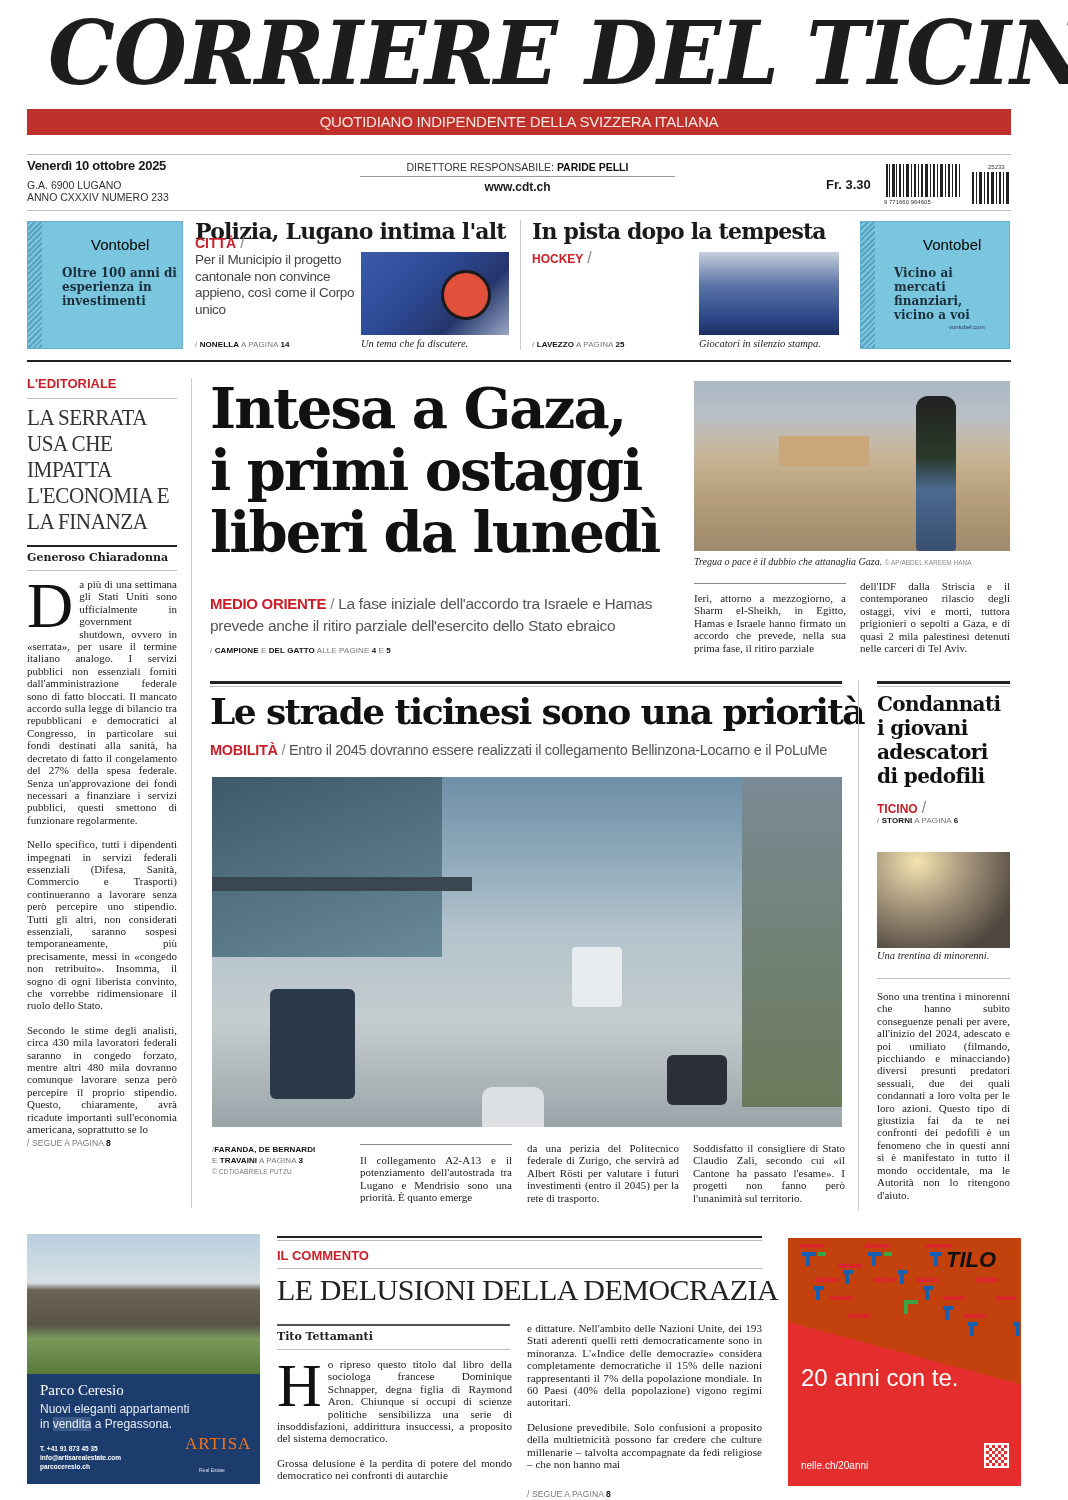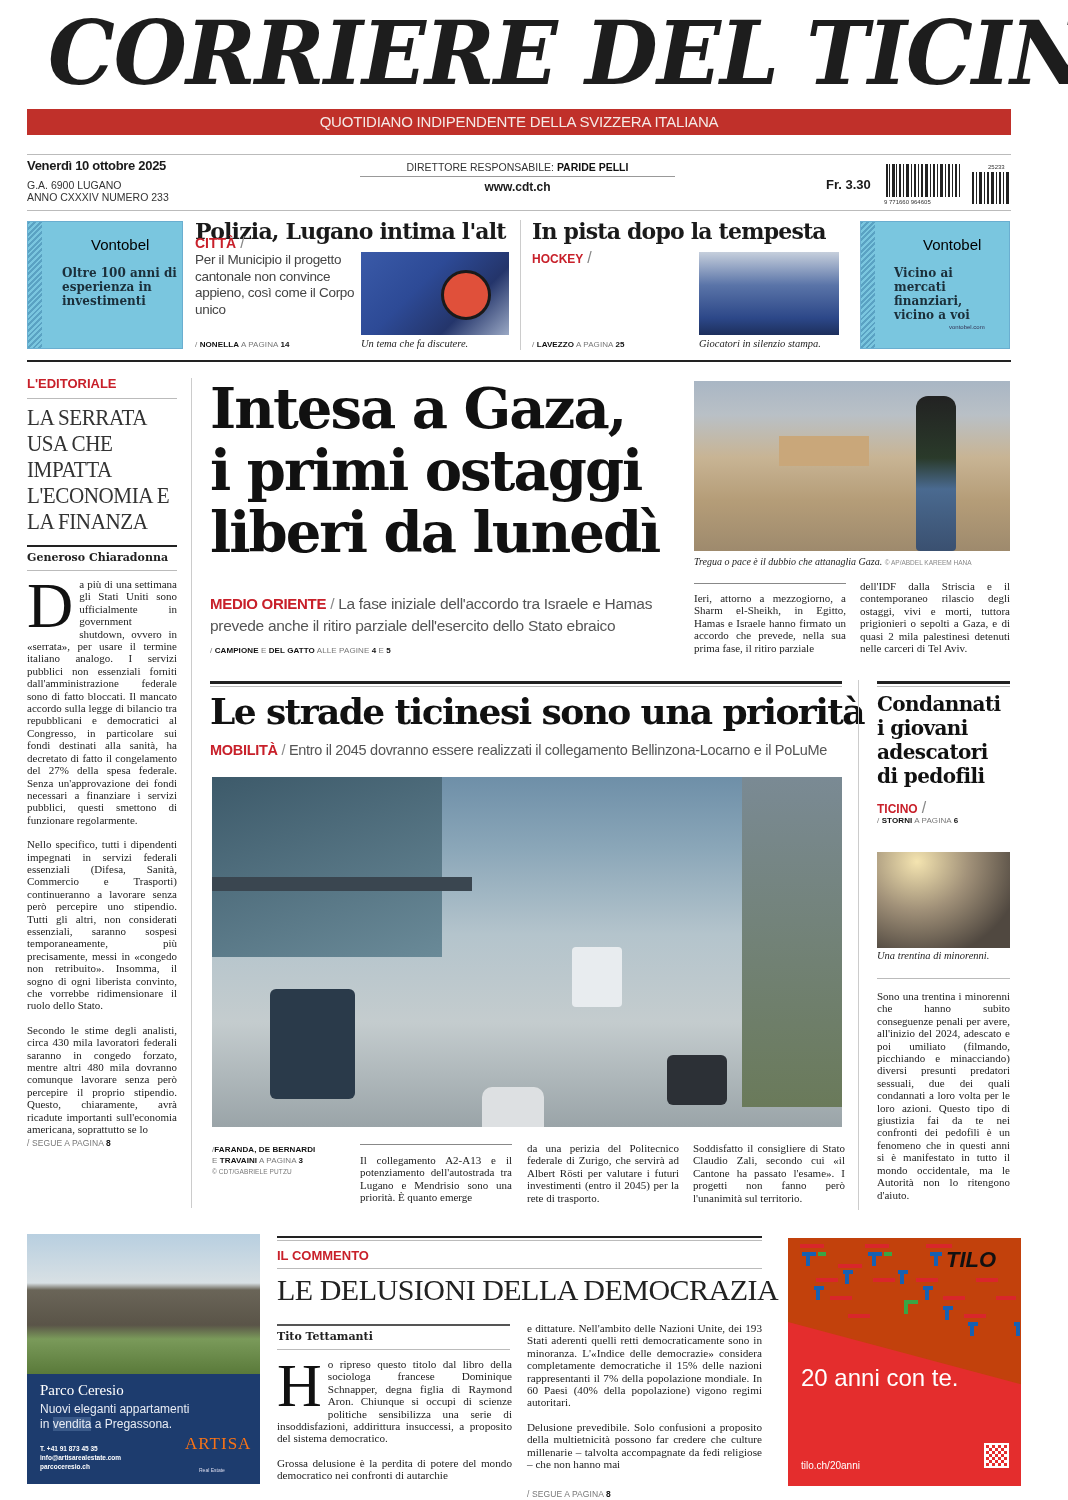--- a/index.html
+++ b/index.html
@@ -287,15 +287,15 @@
     <g fill="#3aa544">
       <rect x="30" y="14" width="8" height="4"></rect>
         <rect x="96" y="14" width="8" height="4"></rect>
         <rect x="120" y="62" width="10" height="4"></rect>
         <rect x="116" y="62" width="4" height="14"></rect>
     </g>
     <text x="158" y="29" font-family="Liberation Sans, sans-serif" font-weight="bold" font-style="italic" font-size="22" fill="#111">TILO</text>
   </svg>
   <div style="position:absolute;left:0;top:84px;width:233px;height:164px;background:#e42d2d;clip-path:polygon(0 0,100% 38%,100% 100%,0 100%)"></div>
   <div style="position:absolute;left:13px;top:126px;font-family:'Liberation Sans',sans-serif;font-size:24px;color:#fff">20 anni con te.</div>
-  <div style="position:absolute;left:13px;top:222px;font-family:'Liberation Sans',sans-serif;font-size:10px;color:#fff">tilo.ch/20anni</div>
+  <div style="position:absolute;left:13px;top:222px;font-family:'Liberation Sans',sans-serif;font-size:10px;color:#fff">nelle.ch/20anni</div>
   <div style="position:absolute;left:196px;top:205px;width:25px;height:25px;background:repeating-conic-gradient(#fff 0 25%,#e42d2d 0 50%) 0 0/6px 6px;border:2px solid #fff"></div>
 </div>
 
 </body></html>

